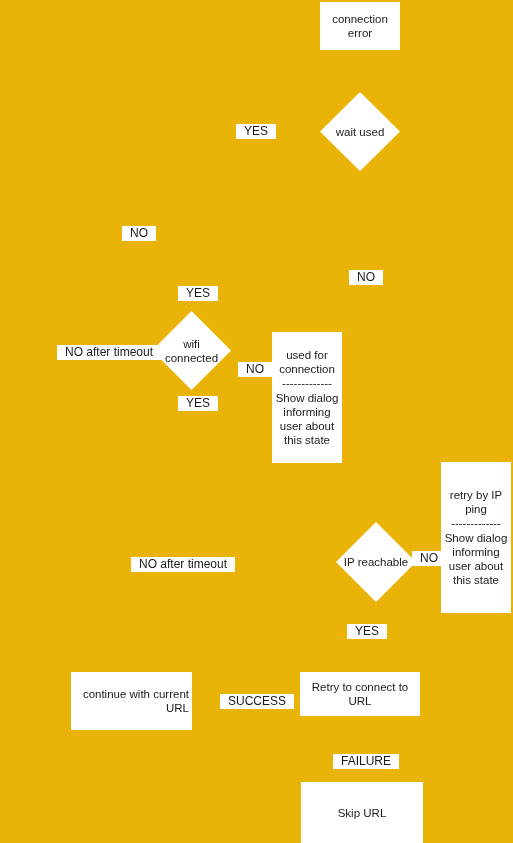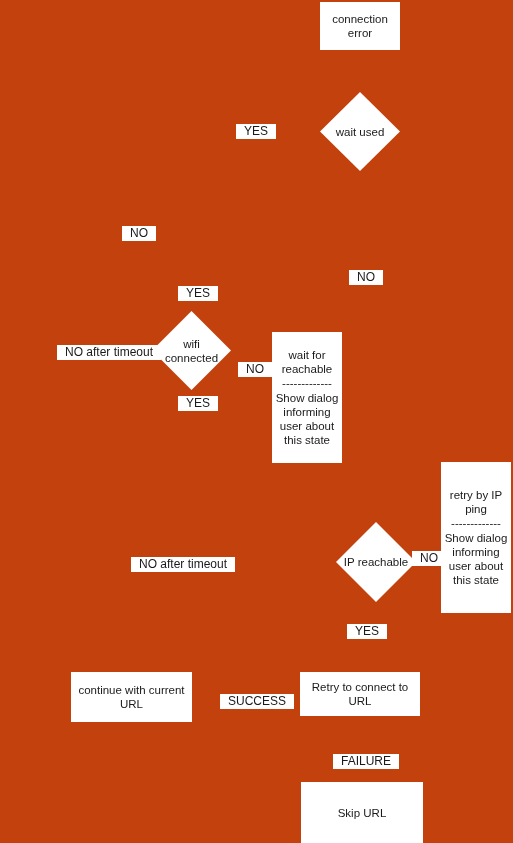--- a/index.html
+++ b/index.html
@@ -4,21 +4,21 @@
 <style>
   html, body {
     margin: 0;
     padding: 0;
     background: #000000;
   }
   #canvas {
     position: relative;
     width: 513px;
     height: 843px;
-    background: #c2410c;
+    background: #eab308;
     overflow: hidden;
     font-family: "Liberation Sans", sans-serif;
     -webkit-font-smoothing: antialiased;
   }
   .node {
     position: absolute;
     box-sizing: border-box;
     background: #ffffff;
     color: #1a1a1a;
     display: flex;
@@ -131,21 +131,21 @@
 
   <div class="edge-label" style="left:238px; top:362px;">
     <span>NO</span>
   </div>
 
   <div class="edge-label" style="left:178px; top:396px;">
     <span>YES</span>
   </div>
 
   <div class="node state" style="left:272px; top:332px; width:70px; height:131px;">
-    <span class="title">wait for reachable</span>
+    <span class="title">used for connection</span>
     <span class="divider">-------------</span>
     <span class="body">Show dialog informing user about this state</span>
   </div>
 
   <div class="node state" style="left:441px; top:462px; width:70px; height:151px;">
     <span class="title">retry by IP ping</span>
     <span class="divider">-------------</span>
     <span class="body">Show dialog informing user about this state</span>
   </div>
 
@@ -160,21 +160,21 @@
 
   <div class="edge-label" style="left:347px; top:624px;">
     <span>YES</span>
   </div>
 
   <div class="edge-label" style="left:131px; top:557px;">
     <span>NO after timeout</span>
   </div>
 
 
-  <div class="node process" style="left:71px; top:672px; width:121px; height:50px;">
+  <div class="node process" style="left:71px; top:672px; width:121px; height:58px;text-align:right;">
     <span>continue with current URL</span>
   </div>
 
   <div class="edge-label" style="left:220px; top:694px;">
     <span>SUCCESS</span>
   </div>
 
   <div class="node process" style="left:300px; top:672px; width:120px; height:44px;">
     <span>Retry to connect to URL</span>
   </div>

